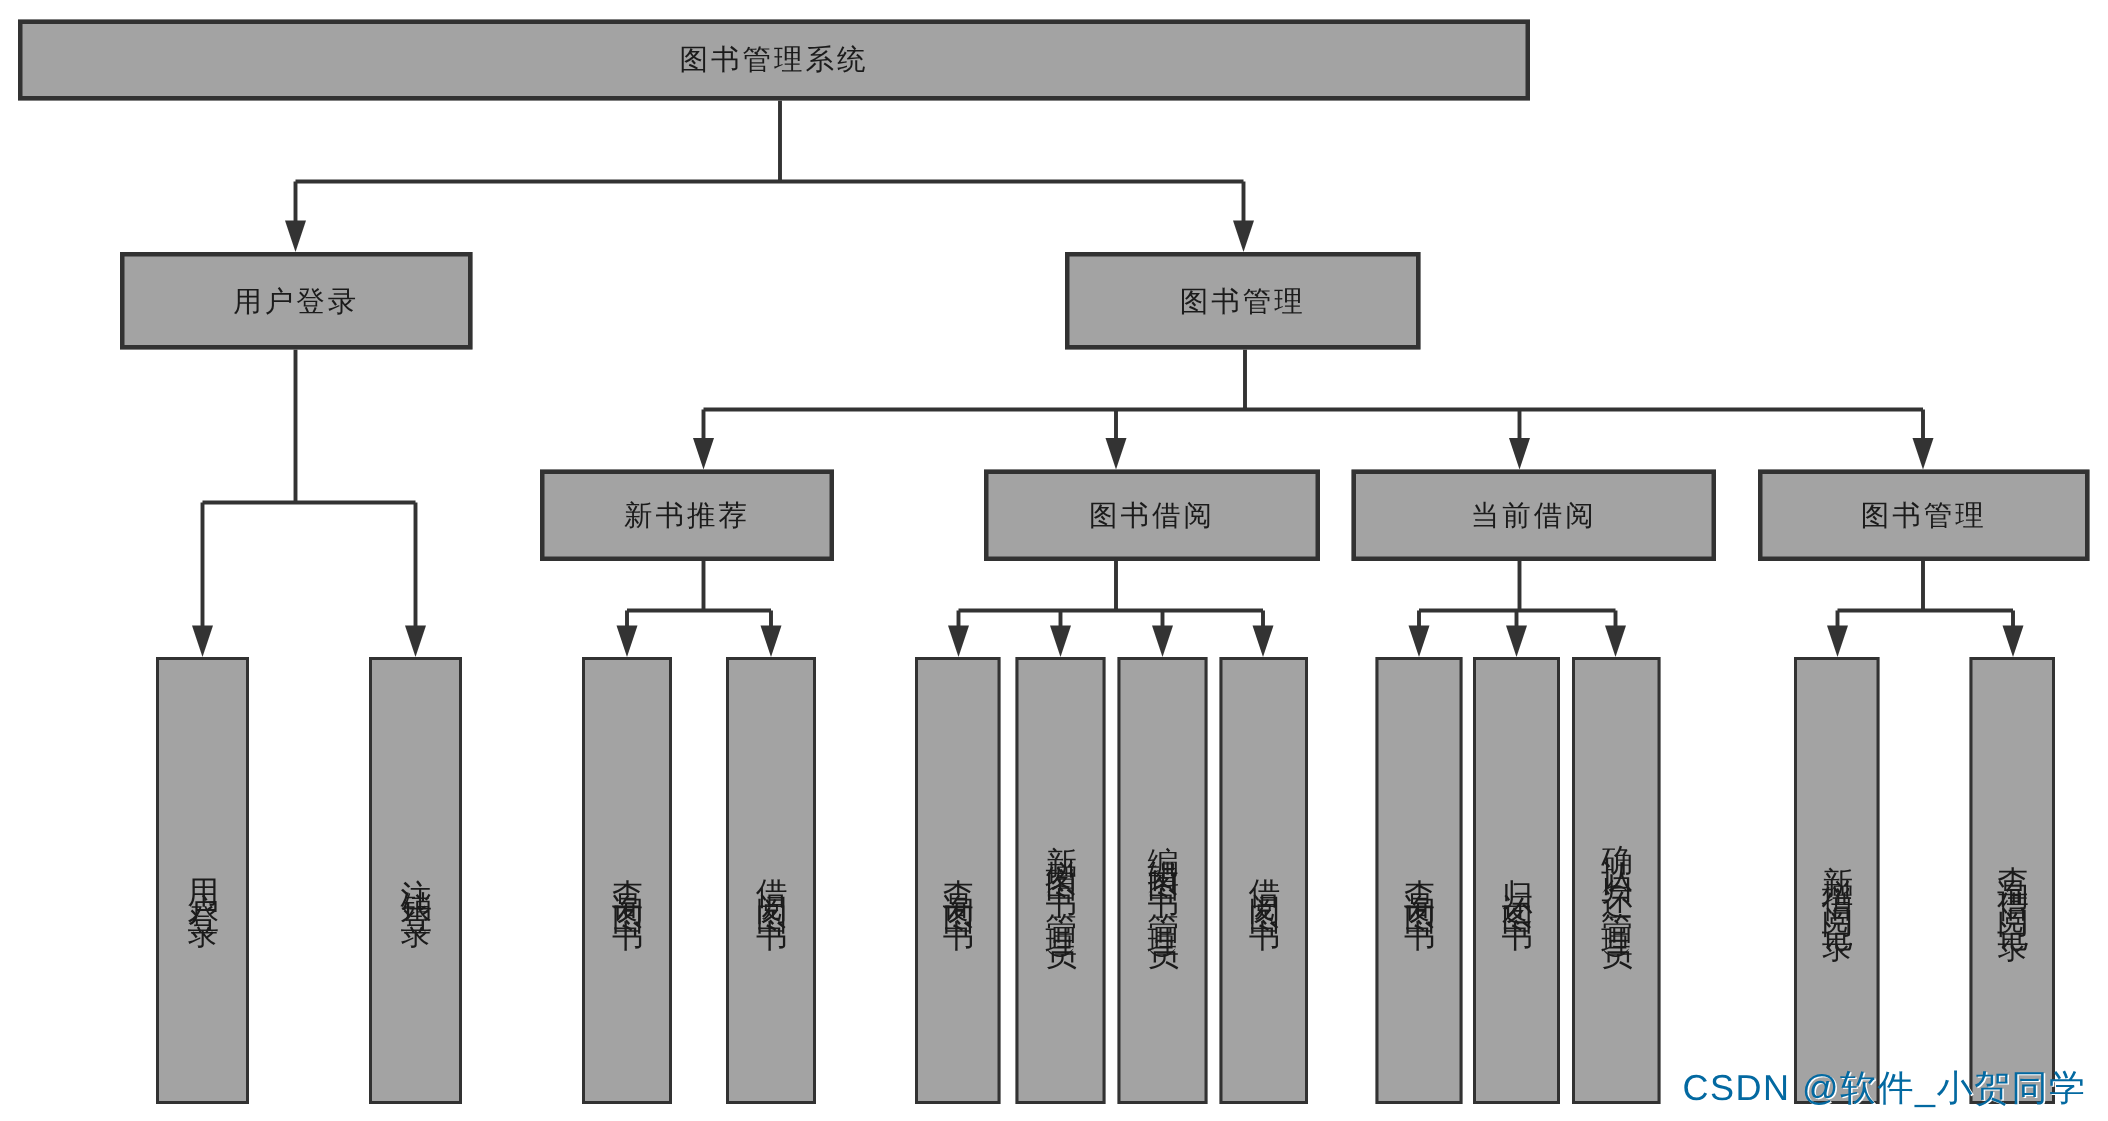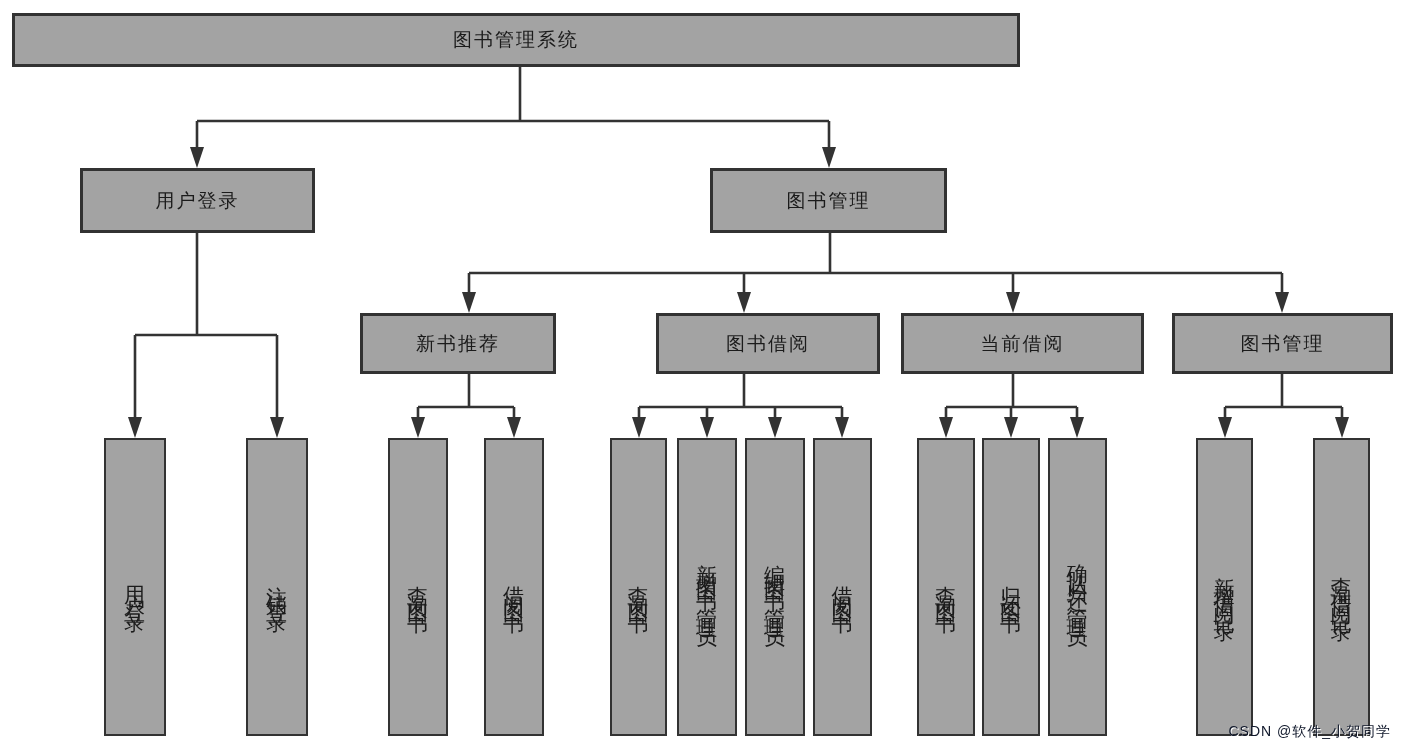--- a/index.html
+++ b/index.html
@@ -56,22 +56,22 @@
   #n-leaf-6{left:745px;width:60px;}
   #n-leaf-7{left:813px;width:59px;}
   #n-leaf-8{left:917px;width:58px;}
   #n-leaf-9{left:982px;width:58px;}
   #n-leaf-10{left:1048px;width:59px;}
   #n-leaf-11{left:1196px;width:57px;}
   #n-leaf-12{left:1313px;width:57px;}
   #watermark{
     position:absolute;
     right:14px;bottom:6px;
-    font-size:14px;
-    color:#0f172a;
+    font-size:24px;
+    color:#0369a1;
     text-shadow:1px 1px 0 #ffffff;
     letter-spacing:1px;
     z-index:3;
     white-space:nowrap;
   }
 </style>
 </head>
 <body>
 
 <div id="stage">

